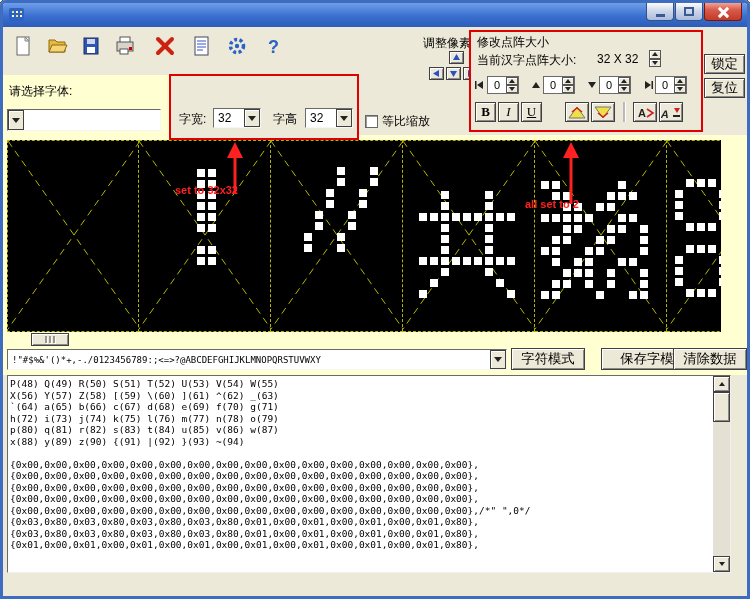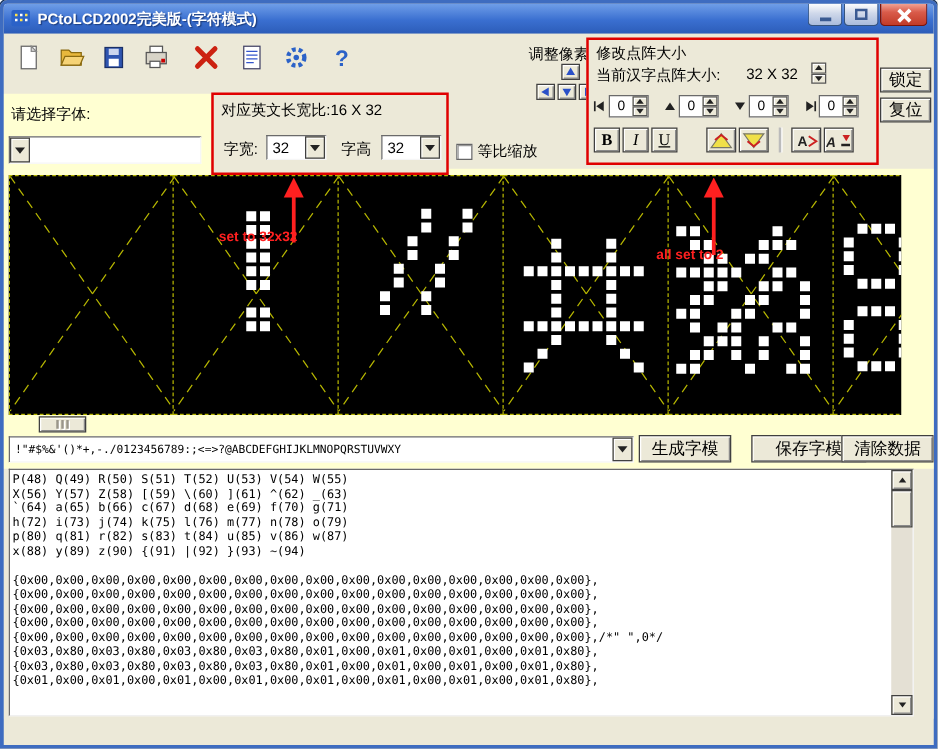--- a/index.html
+++ b/index.html
@@ -78,21 +78,20 @@
       <svg width="16" height="16" viewBox="0 0 16 16">
           <rect x="0" y="1" width="15" height="13" rx="2" fill="#2b62c8" stroke="#123а66"></rect>
           <rect x="3" y="4" width="2" height="2" fill="#ffe24a"></rect>
           <rect x="7" y="4" width="2" height="2" fill="#fff"></rect>
           <rect x="11" y="4" width="2" height="2" fill="#ffe24a"></rect>
           <rect x="3" y="8" width="2" height="2" fill="#fff"></rect>
           <rect x="7" y="8" width="2" height="2" fill="#ffe24a"></rect>
           <rect x="11" y="8" width="2" height="2" fill="#fff"></rect>
         </svg>
     </span>
-    <span class="title-text">PCtoLCD2002完美版-(字符模式)</span>
     <div class="win-controls">
       <div class="win-btn">
           <span class="glyph-min"></span>
         </div>
       <div class="win-btn">
           <span class="glyph-max"></span>
         </div>
       <div class="win-btn close">
           <span class="glyph-close"></span>
         </div>
@@ -287,21 +286,20 @@
     <button class="raised" style="position:absolute;left:701px;top:51px;width:41px;height:20px">复位</button>
 
     <div class="label" style="left:6px;top:56px">请选择字体:</div>
     <div class="combo" style="left:4px;top:82px;width:154px;height:22px">
       <span class="combo-btn">
           <i class="tri-down"></i>
         </span>
     </div>
 
     <div class="ann-border" style="position:absolute;left:166px;top:47px;width:190px;height:66px;background:var(--gray)">
-      <div class="label" style="left:6px;top:4px">对应英文长宽比:16 X 32</div>
       <div class="label" style="left:8px;top:35px">字宽:</div>
       <div class="combo" style="left:42px;top:32px;width:48px;height:20px">
         <span class="combo-val">32</span>
         <span class="combo-btn">
             <i class="tri-down"></i>
           </span>
       </div>
       <div class="label" style="left:102px;top:35px">字高</div>
       <div class="combo" style="left:134px;top:32px;width:48px;height:20px">
         <span class="combo-val">32</span>
@@ -516,21 +514,21 @@
         <i></i>
         <i></i>
       </div>
 
     <div class="combo" style="left:4px;top:322px;width:500px;height:21px;font-family:'DejaVu Sans Mono',monospace;font-size:9px">
       <span class="combo-val">!"#$%&amp;'()*+,-./0123456789:;&lt;=&gt;?@ABCDEFGHIJKLMNOPQRSTUVWXY</span>
       <span class="combo-btn">
           <i class="tri-down"></i>
         </span>
     </div>
-    <button class="raised" style="position:absolute;left:508px;top:321px;width:74px;height:22px">生成字模</button>
+    <button class="raised" style="position:absolute;left:508px;top:321px;width:74px;height:22px">字符模式</button>
     <button class="raised" style="position:absolute;left:598px;top:321px;width:92px;height:22px">保存字模</button>
     <button class="raised" style="position:absolute;left:670px;top:321px;width:74px;height:22px">清除数据</button>
 
     <div class="output" style="left:4px;top:348px;width:724px;height:198px">
       <pre class="output-pre">P(48) Q(49) R(50) S(51) T(52) U(53) V(54) W(55)
 X(56) Y(57) Z(58) [(59) \(60) ](61) ^(62) _(63)
 `(64) a(65) b(66) c(67) d(68) e(69) f(70) g(71)
 h(72) i(73) j(74) k(75) l(76) m(77) n(78) o(79)
 p(80) q(81) r(82) s(83) t(84) u(85) v(86) w(87)
 x(88) y(89) z(90) {(91) |(92) }(93) ~(94)

